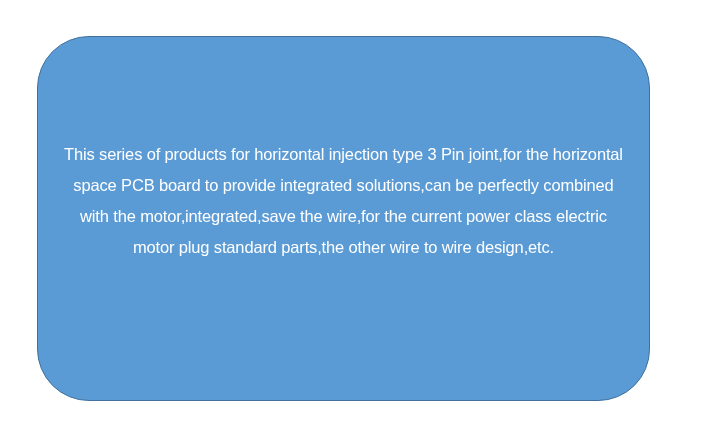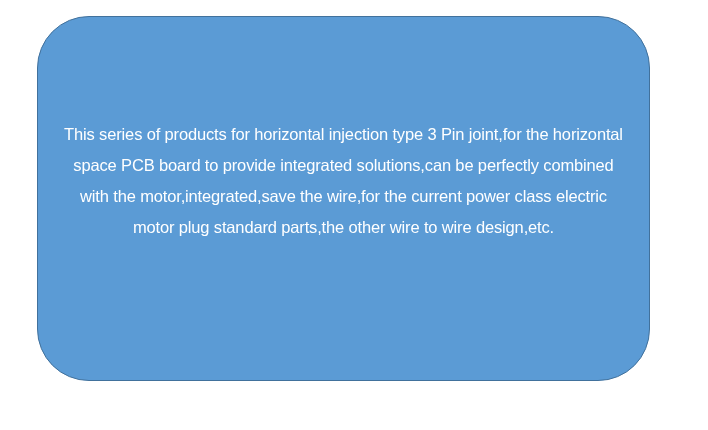--- a/index.html
+++ b/index.html
@@ -19,21 +19,21 @@
     position: relative;
     width: 708px;
     height: 430px;
     background: #ffffff;
   }
 
   
   .callout-box {
     position: absolute;
     left: 37px;
-    top: 16px;
+    top: 36px;
     width: 613px;
     height: 365px;
     box-sizing: border-box;
     background: #5B9BD5;
     border: 1.5px solid #41719C;
     border-radius: 52px;
     display: flex;
     align-items: flex-start;
     justify-content: center;
   }

